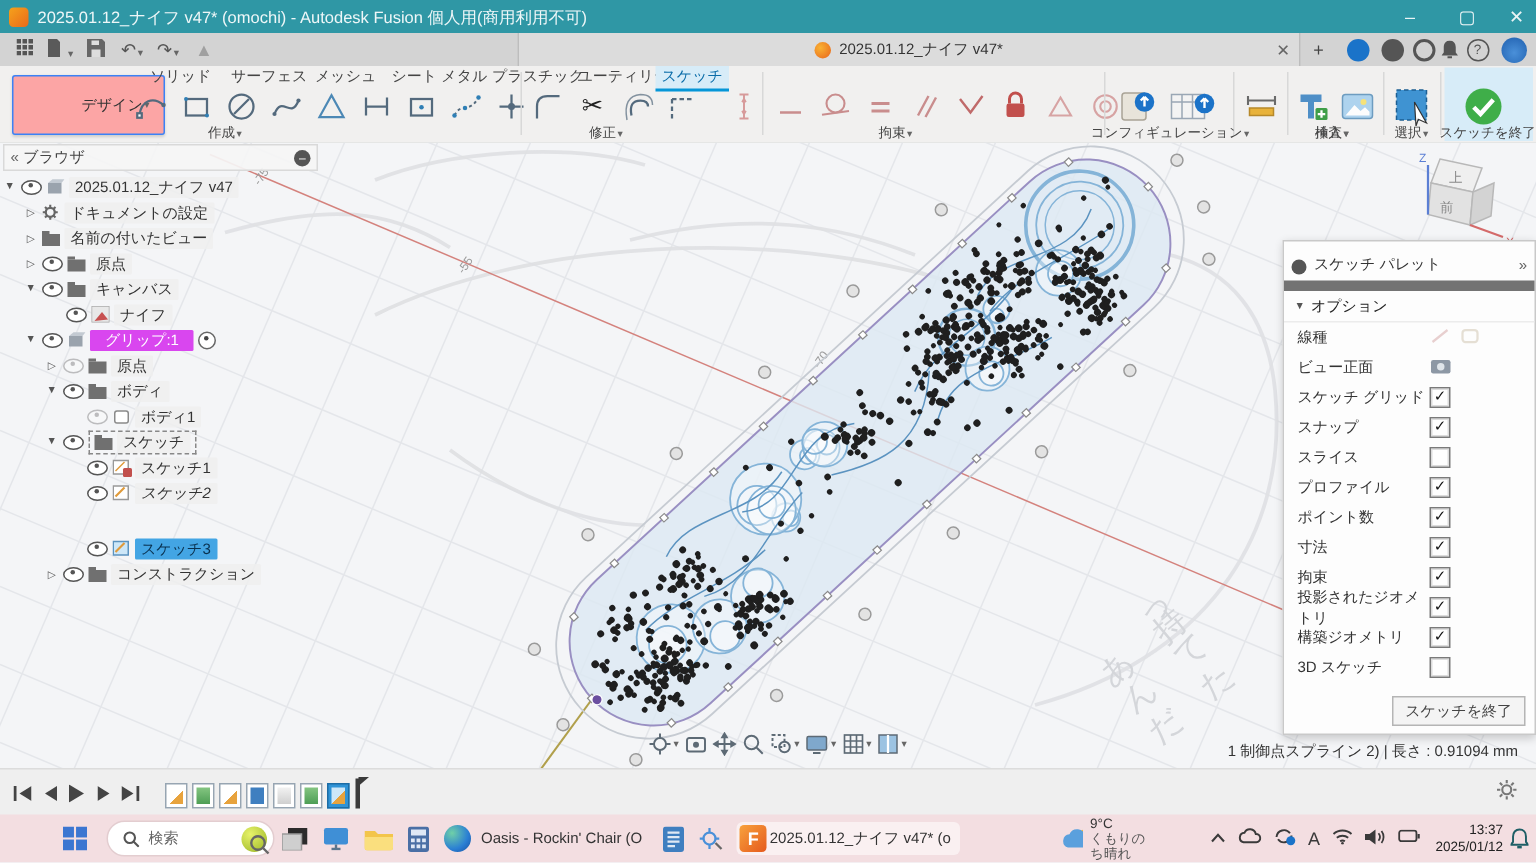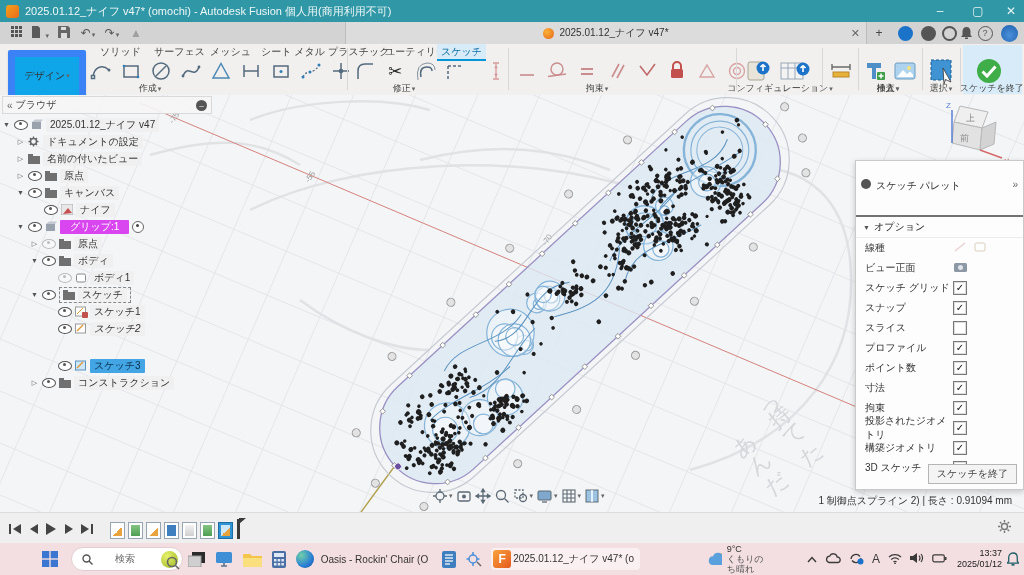--- a/index.html
+++ b/index.html
@@ -17,21 +17,21 @@
   .qat{position:absolute;top:0;height:22px;display:flex;align-items:center;color:#555;}
   .qat .qi{width:24px;text-align:center;font-size:12px;cursor:default;}
   .caret::after{content:"▾";font-size:7px;color:#666;margin-left:1px;}
   #doc-tab{position:absolute;left:345px;top:0;width:520px;height:22px;background:#dcdcdc;border-left:1px solid #bdbdbd;border-right:1px solid #bdbdbd;display:flex;align-items:center;justify-content:center;gap:5px;font-size:10px;color:#333;}
   #doc-tab .flogo{width:11px;height:11px;border-radius:50%;background:radial-gradient(circle at 35% 35%,#f9b234,#e8641b);}
   #doc-tab .close{position:absolute;right:6px;color:#666;font-size:11px;}
   .tabbar-ico{position:absolute;top:0;height:22px;width:26px;display:flex;align-items:center;justify-content:center;color:#444;font-size:12px;}
   .roundico{width:15px;height:15px;border-radius:50%;}
   
   #ribbon{left:0;top:44px;width:1024px;height:51px;background:#f1f0ef;border-bottom:1px solid #cfcfcf;}
-  #ws-btn{left:8px;top:50px;width:64px;height:38px;background:#0ea5e9;border:7px solid #3b82f6;border-radius:2px;box-shadow:0 1px 2px rgba(0,0,0,.15);display:flex;align-items:center;justify-content:center;font-size:10px;color:#333;}
+  #ws-btn{left:8px;top:50px;width:64px;height:38px;background:#fca5a5;border:1px solid #3b82f6;border-radius:2px;box-shadow:0 1px 2px rgba(0,0,0,.15);display:flex;align-items:center;justify-content:center;font-size:10px;color:#333;padding-left:36px;}
   .rtab{position:absolute;top:44px;height:15px;line-height:15px;font-size:10px;color:#444;padding:0 4px;}
   .rtab.active{background:#d7ecf8;color:#0a6ca8;border-bottom:2px solid #0696d7;}
   .icoro{position:absolute;top:58px;display:flex;align-items:flex-start;gap:4px;}
   .tico{width:26px;height:26px;display:flex;align-items:center;justify-content:center;}
   .tico svg{display:block;}
   .glabel{position:absolute;top:82px;font-size:9px;color:#444;transform:translateX(-50%);white-space:nowrap;}
   .vsep{position:absolute;top:48px;height:42px;width:1px;background:#d8d8d8;}
   #finish-hl{left:963px;top:45px;width:59px;height:49px;background:#d7ecf8;}
   
   #scene{left:0;top:95px;}
@@ -50,21 +50,21 @@
   .eye::after{content:"";position:absolute;left:3.5px;top:1.5px;width:3px;height:3px;border-radius:50%;background:#555;}
   .eye.off{opacity:.35;}
   .fold{width:12px;height:8px;background:#707070;position:relative;margin-top:2px;}
   .fold::before{content:"";position:absolute;left:0;top:-2px;width:5px;height:2px;background:#707070;}
   .mini{width:12px;height:11px;position:relative;}
   .editbox{display:flex;align-items:center;gap:3px;border:1px dashed #888;padding:0 3px;}
   .radio{width:10px;height:10px;border:1px solid #666;border-radius:50%;background:#fff;position:relative;}
   .radio::after{content:"";position:absolute;left:2.5px;top:2.5px;width:3px;height:3px;border-radius:50%;background:#444;}
   
   #palette{left:855px;top:160px;width:167px;height:328px;background:#fdfdfd;border:1px solid #c9c9c9;box-shadow:0 2px 6px rgba(0,0,0,.2);}
-  #palette-h{height:18px;border-bottom:2px solid #737373;display:flex;align-items:flex-start;gap:5px;padding:18px 5px;font-size:10px;color:#333;}
+  #palette-h{height:18px;border-bottom:7px solid #737373;display:flex;align-items:flex-end;gap:5px;padding:4px 5px;font-size:10px;color:#333;}
   #palette-h .grip{width:10px;height:10px;border-radius:50%;background:#555;}
   #palette-h .sp{flex:1;}
   #opt-h{height:20px;display:flex;align-items:center;gap:4px;padding:0 7px;font-size:10px;color:#222;border-bottom:1px solid #ececec;}
   .prow{height:20px;display:flex;align-items:center;padding:0 9px;font-size:10px;color:#333;}
   .prow .pl{width:88px;}
   .chk{width:12px;height:12px;border:1px solid #7a7a7a;background:#fff;font-size:10px;line-height:11px;text-align:center;color:#111;box-shadow:inset 0 0 0 1px #ddd;}
   .chk.checked::after{content:"✓";}
   #palette-foot{position:absolute;right:6px;bottom:5px;border:1px solid #b5b5b5;background:#f4f4f4;font-size:10px;color:#444;padding:2px 8px;}
   
   #navbar{left:432px;top:488px;display:flex;align-items:center;gap:3px;color:#5d6a75;}
@@ -80,21 +80,21 @@
   .chip.body-blue::after{content:"";position:absolute;inset:2px;background:#3f7fc0;}
   .chip.feature-light::after{content:"";position:absolute;inset:2px;background:linear-gradient(180deg,#f2f2f2,#cfcfcf);}
   .chip.sketch-active{background:#2f93d6;border-color:#1c6ca5;}
   .chip.sketch-active::after{content:"";position:absolute;inset:2px;background:linear-gradient(135deg,#cde7f8 55%,#e8a33d 55%);}
   #playhead{width:3px;height:20px;background:#3a3a3a;position:relative;margin-left:1px;}
   #playhead::before{content:"";position:absolute;top:-1px;left:2px;border-top:6px solid #3a3a3a;border-right:7px solid transparent;}
   #tl-gear{position:absolute;right:12px;top:519px;}
   
   #taskbar{left:0;top:543px;width:1024px;height:32px;background:#f3dee1;display:flex;align-items:center;}
   .tb-ico{height:26px;display:flex;align-items:center;justify-content:center;margin:0 5px;}
-  #tb-search{width:148px;height:22px;background:#fff;border:1px solid #e3cdd0;border-radius:12px;display:flex;align-items:center;padding:0 4px 0 10px;gap:22px;margin-left:8px;}
+  #tb-search{width:148px;height:22px;background:#fff;border:1px solid #e3cdd0;border-radius:12px;display:flex;align-items:center;padding:0 4px 0 10px;gap:6px;margin-left:8px;}
   #tb-search .ph{color:#666;font-size:10px;flex:1;}
   .ball{width:17px;height:17px;border-radius:50%;background:radial-gradient(circle at 35% 30%,#e7f26a,#9ab525);position:relative;}
   .applbl{font-size:10px;color:#333;margin-left:2px;white-space:nowrap;}
   #weather{display:flex;align-items:center;gap:5px;margin-left:68px;}
   #weather .wt{font-size:9px;color:#333;line-height:10px;}
   #tray{display:flex;align-items:center;gap:8px;margin-left:40px;color:#3a3a3a;}
   #clockblk{text-align:right;font-size:9px;color:#222;line-height:11px;margin-left:10px;}
   .fus-tile{display:flex;align-items:center;background:rgba(255,255,255,.55);border-radius:4px;padding:2px 6px 2px 2px;margin-left:4px;}
   .fusion-sq{width:18px;height:18px;border-radius:3px;background:linear-gradient(135deg,#f8a23c,#e55a1d);color:#fff;font-size:12px;font-weight:bold;display:flex;align-items:center;justify-content:center;}
 </style>

